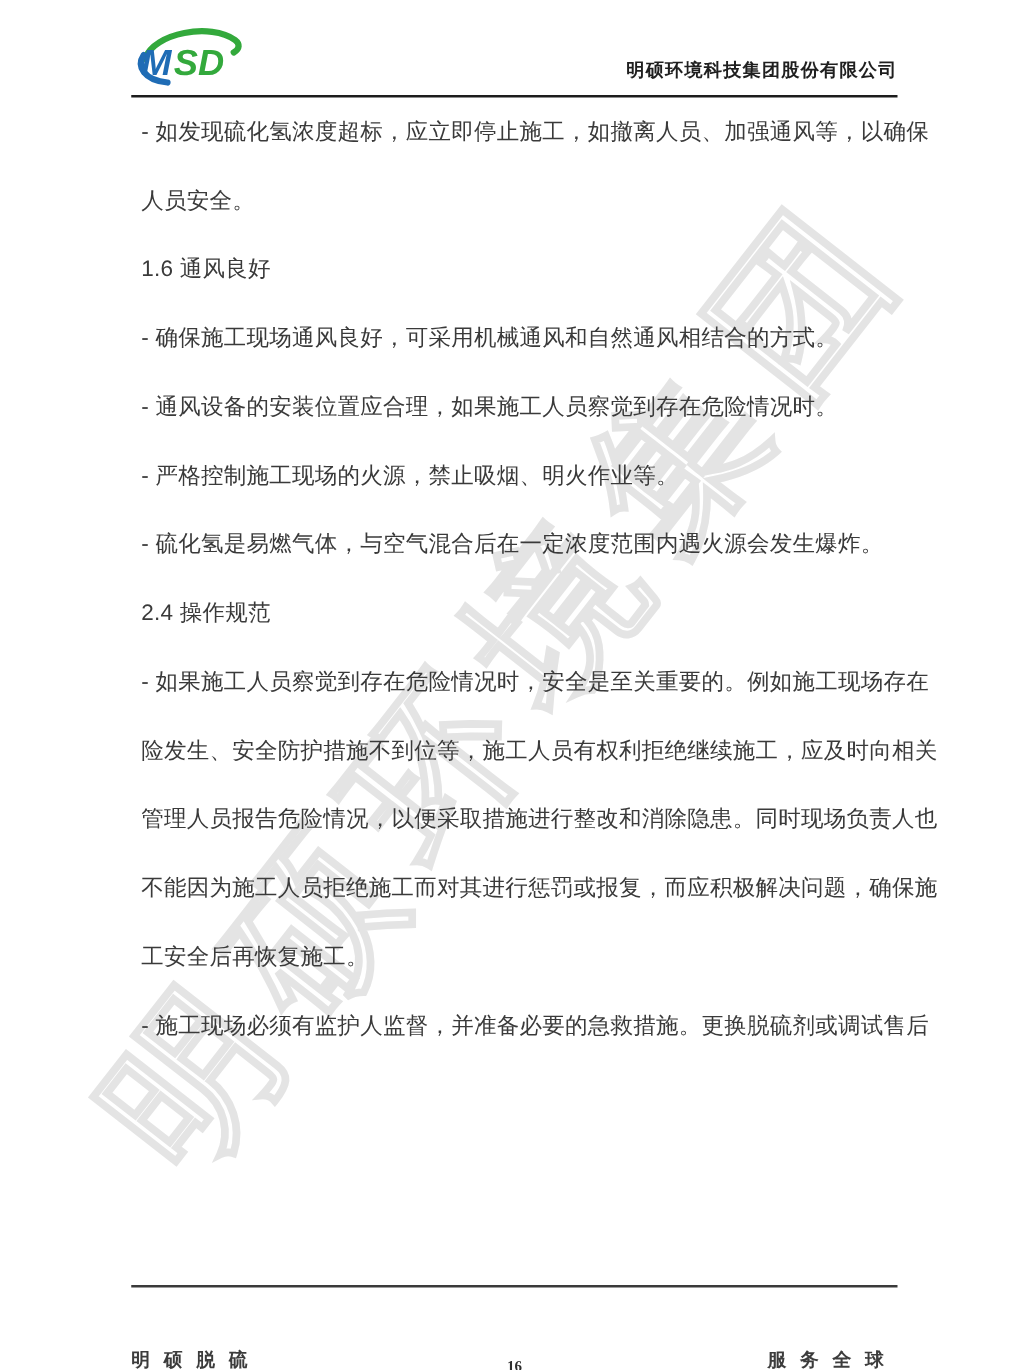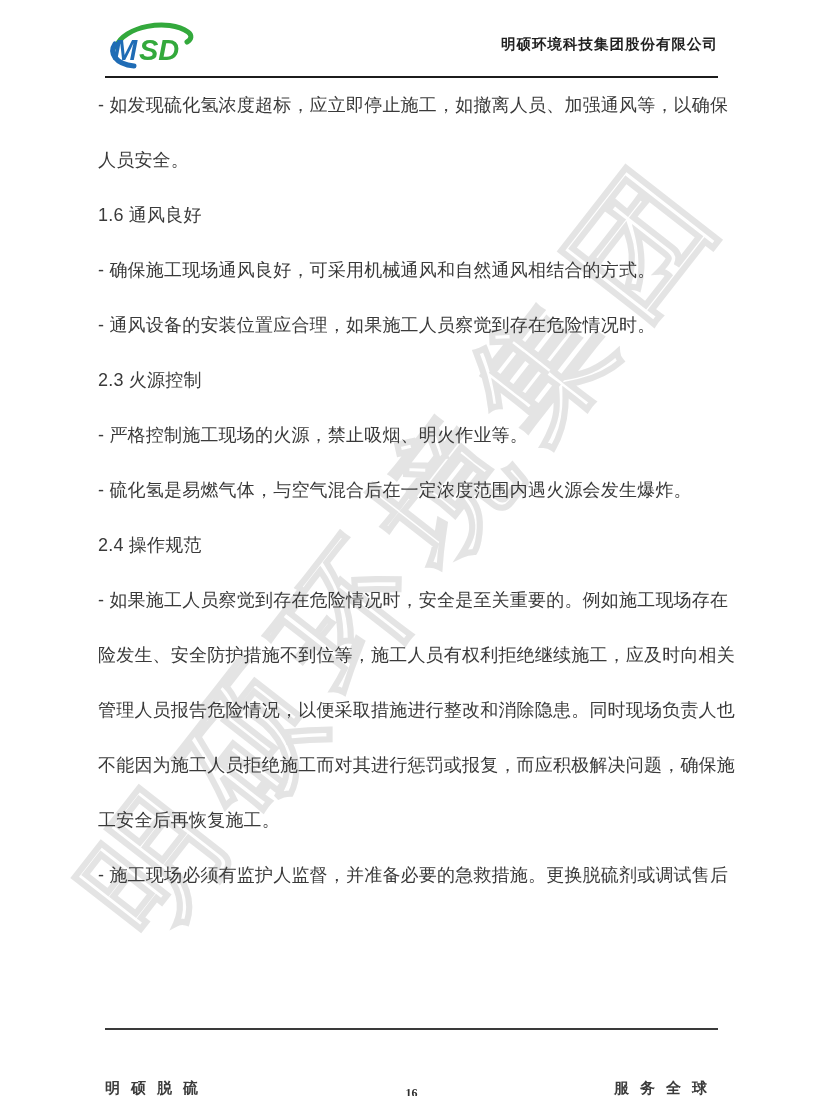--- a/index.html
+++ b/index.html
@@ -17,26 +17,26 @@
     z-index:0; pointer-events:none;
   }
 
   
   .header {
     position:absolute; left:105px; right:104px; top:0; height:78px;
     border-bottom:2px solid #1c1c1c; z-index:2;
   }
   .logo { position:absolute; left:2px; top:20px; width:92px; height:50px; }
   .company-name {
-    position:absolute; right:0; bottom:22px;
+    position:absolute; right:0; bottom:10px;
     font-size:14.5px; font-weight:700; color:#1f1f1f; letter-spacing:1px;padding-left:12px;
   }
 
   
-  .content { position:absolute; left:98px; top:78px; width:606px; z-index:1; }
+  .content { position:absolute; left:113px; top:78px; width:606px; z-index:1; }
   .line {
     height:55px; line-height:55px; white-space:nowrap;
     font-size:18px; color:#3a3a3a; letter-spacing:0.2px;
   }
 
   
   .footer {
     position:absolute; left:105px; right:104px; top:1028px;
     border-top:2px solid #3a3a3a; z-index:2;
   }
@@ -71,21 +71,20 @@
     </svg>
     <div class="company-name">明硕环境科技集团股份有限公司</div>
   </div>
 
   <div class="content">
       <div class="line">- 如发现硫化氢浓度超标，应立即停止施工，如撤离人员、加强通风等，以确保</div>
       <div class="line">人员安全。</div>
       <div class="line">1.6 通风良好</div>
       <div class="line">- 确保施工现场通风良好，可采用机械通风和自然通风相结合的方式。</div>
       <div class="line">- 通风设备的安装位置应合理，如果施工人员察觉到存在危险情况时。</div>
-      <div class="line">2.3 火源控制</div>
       <div class="line">- 严格控制施工现场的火源，禁止吸烟、明火作业等。</div>
       <div class="line">- 硫化氢是易燃气体，与空气混合后在一定浓度范围内遇火源会发生爆炸。</div>
       <div class="line">2.4 操作规范</div>
       <div class="line">- 如果施工人员察觉到存在危险情况时，安全是至关重要的。例如施工现场存在</div>
       <div class="line">险发生、安全防护措施不到位等，施工人员有权利拒绝继续施工，应及时向相关</div>
       <div class="line">管理人员报告危险情况，以便采取措施进行整改和消除隐患。同时现场负责人也</div>
       <div class="line">不能因为施工人员拒绝施工而对其进行惩罚或报复，而应积极解决问题，确保施</div>
       <div class="line">工安全后再恢复施工。</div>
       <div class="line">- 施工现场必须有监护人监督，并准备必要的急救措施。更换脱硫剂或调试售后</div>
     </div>

